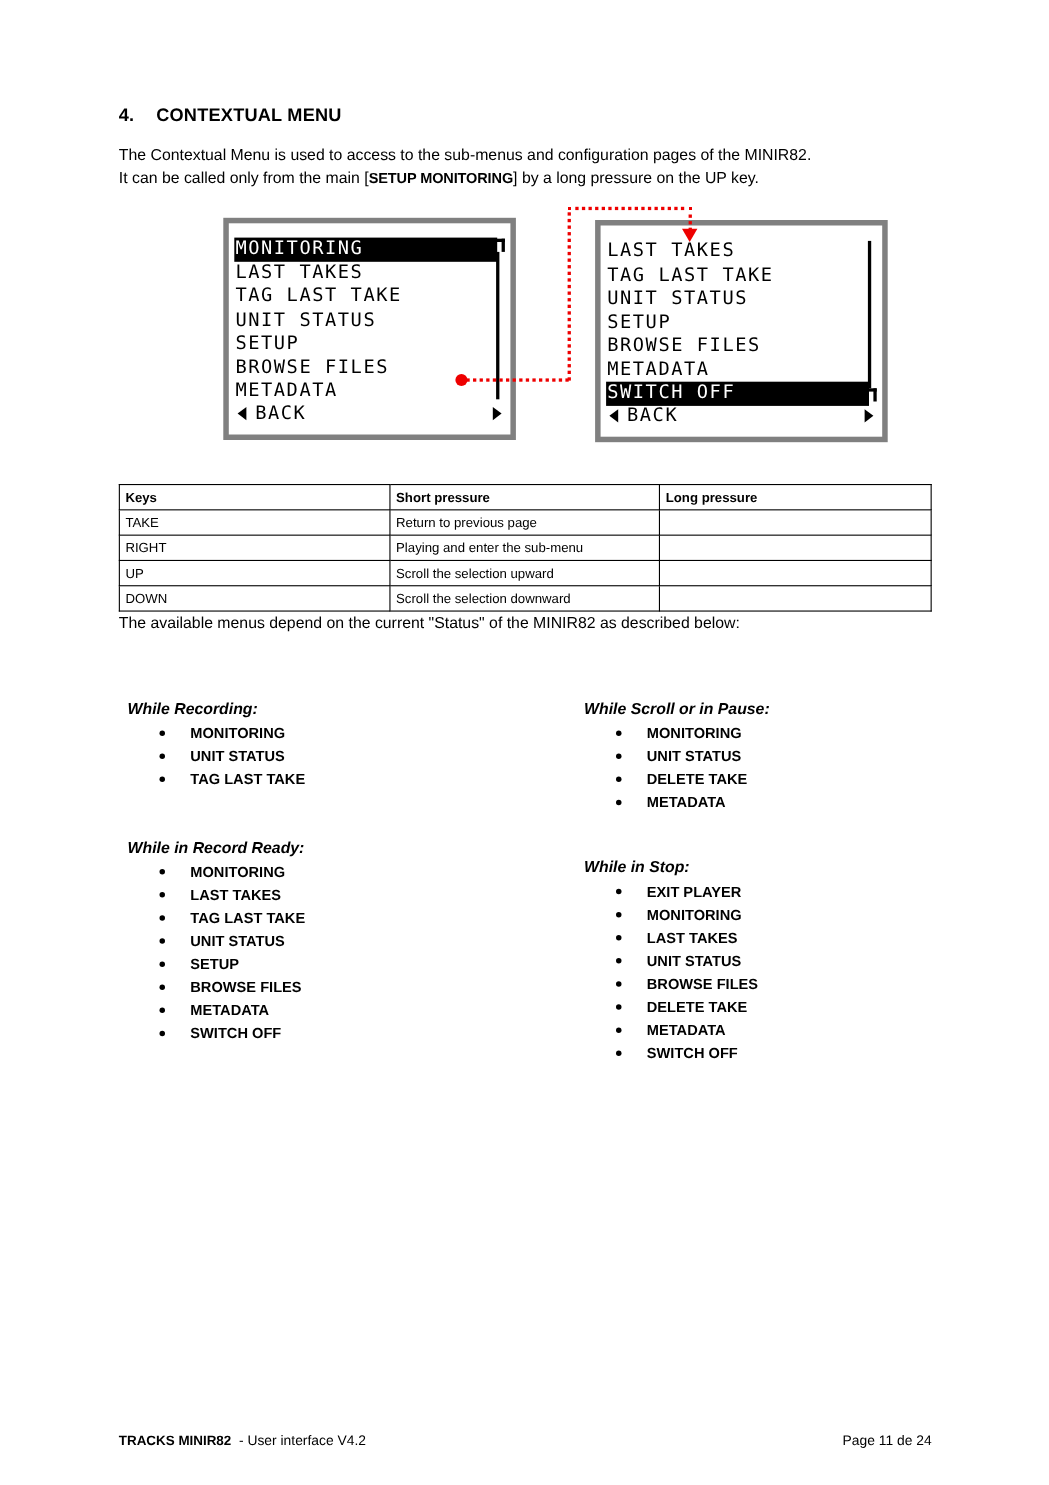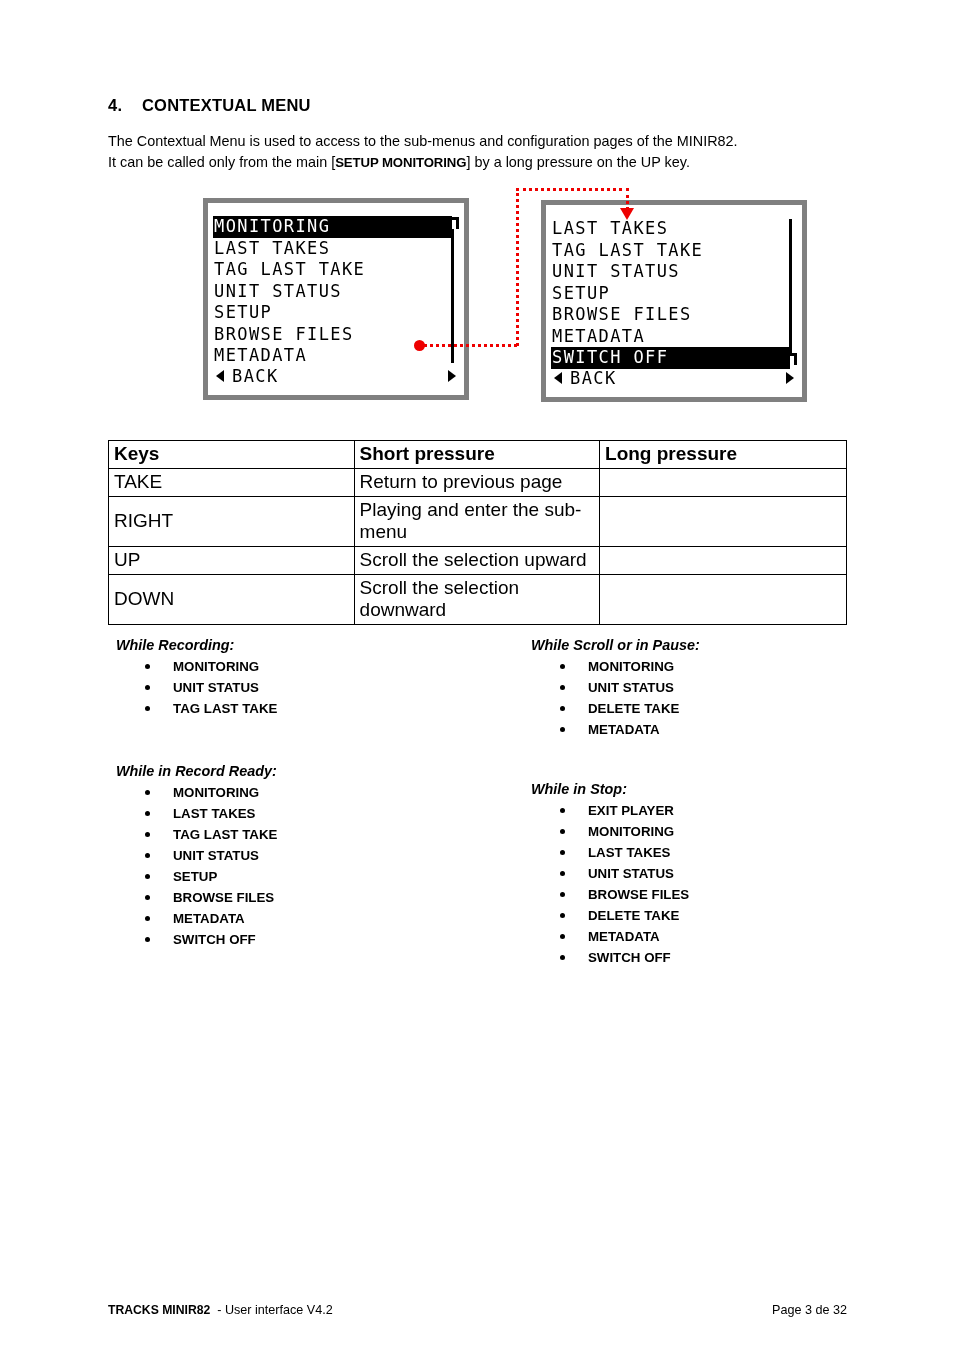--- a/index.html
+++ b/index.html
@@ -155,21 +155,21 @@
     border-top: 12px solid #ee0000;
   }
 
   
   table.keys {
     position: absolute;
     left: 108px;
     top: 440px;
     width: 739px;
     border-collapse: collapse;
-    font-size: 19px;
+    font-size: 12px;
   }
   table.keys td, table.keys th {
     border: 1.4px solid #000000;
     padding: 2px 5px 3px 5px;
     height: 17px;
     text-align: left;
     vertical-align: middle;
     font-weight: normal;
   }
   table.keys th { font-weight: bold; }
@@ -331,20 +331,21 @@
         <td class="c3"></td>
       </tr>
       <tr>
         <td class="c1">DOWN</td>
         <td class="c2">Scroll the selection downward</td>
         <td class="c3"></td>
       </tr>
     </tbody>
   </table>
 
+  <div class="status-line">The available menus depend on the current "Status" of the MINIR82 as described below:</div>
 
   <div class="grp" id="grp-rec">
     <div class="grp-title">While Recording:</div>
     <ul>
       <li><span class="bullet"></span><span>MONITORING</span></li>
       <li><span class="bullet"></span><span>UNIT STATUS</span></li>
       <li><span class="bullet"></span><span>TAG LAST TAKE</span></li>
     </ul>
   </div>
 
@@ -383,16 +384,16 @@
       <li><span class="bullet"></span><span>DELETE TAKE</span></li>
       <li><span class="bullet"></span><span>METADATA</span></li>
       <li><span class="bullet"></span><span>SWITCH OFF</span></li>
     </ul>
   </div>
 
   <div class="footer">
     <div class="left">
       <b>TRACKS MINIR82</b>&nbsp;&nbsp;<span>-  User interface  V4.2</span>
     </div>
-    <div class="right">Page 3 de 32</div>
+    <div class="right">Page 11 de 24</div>
   </div>
 
 </div>
 
 </body></html>

